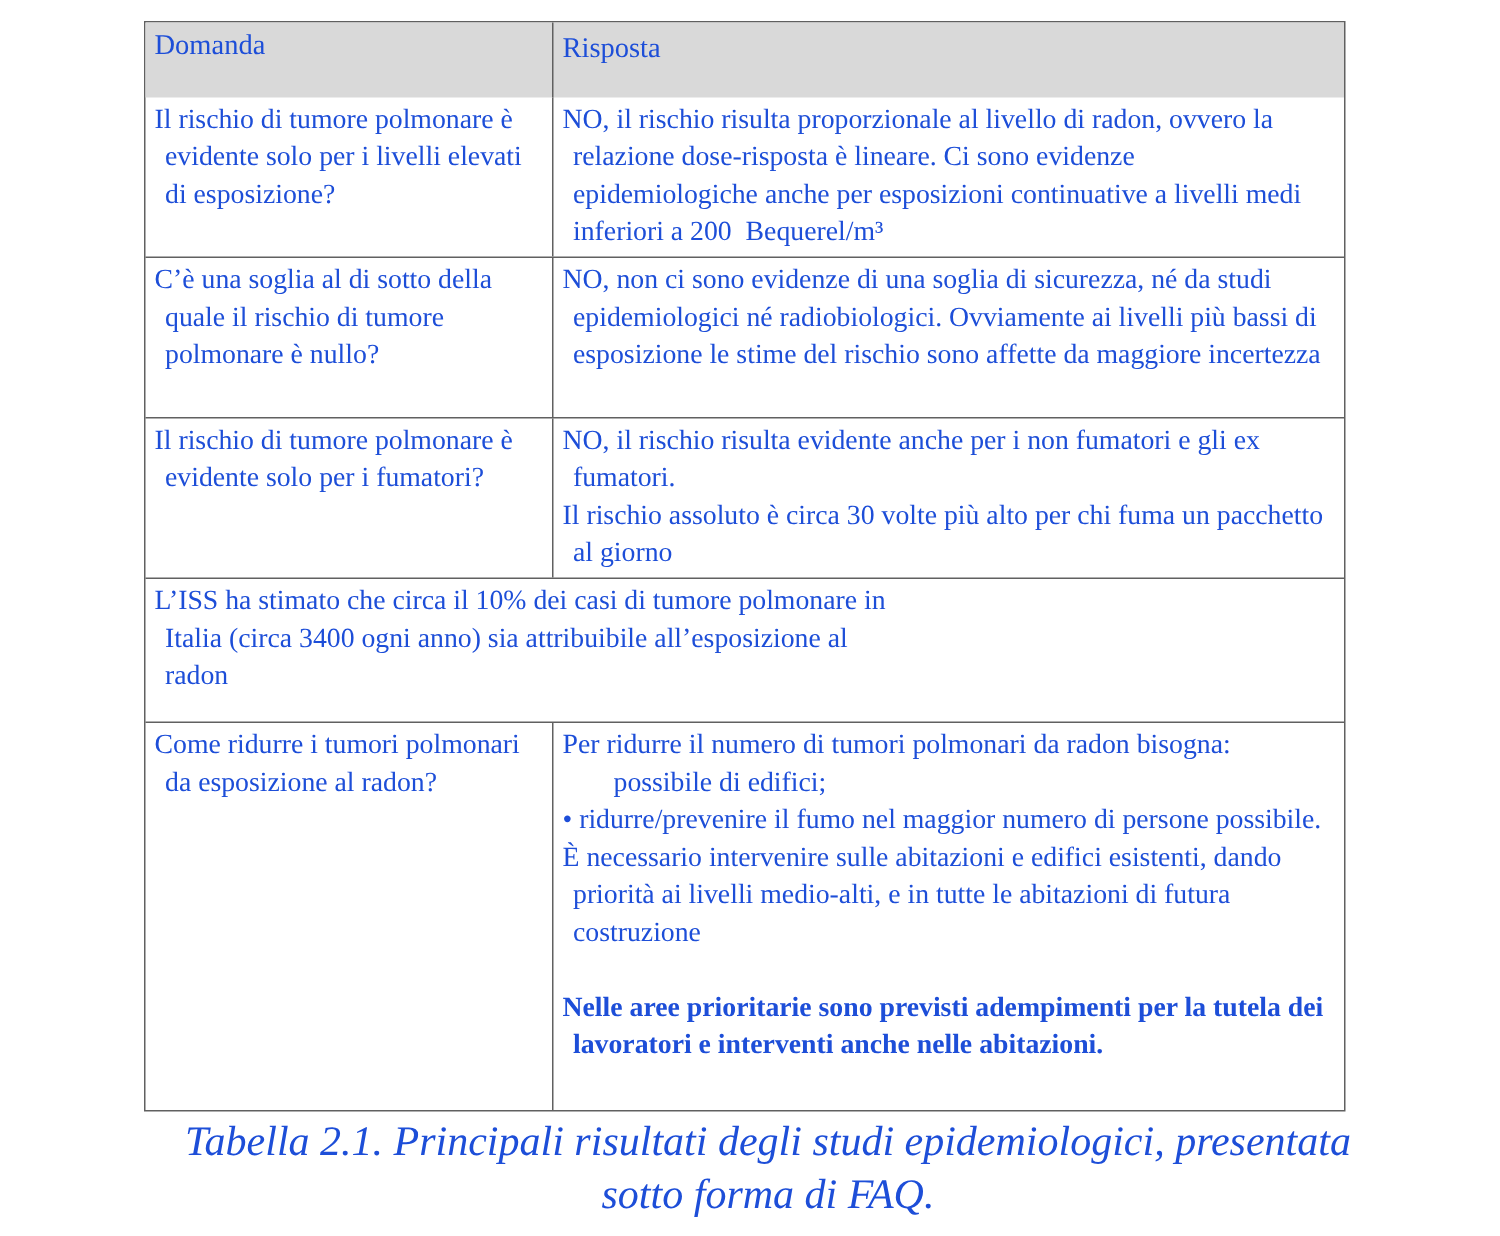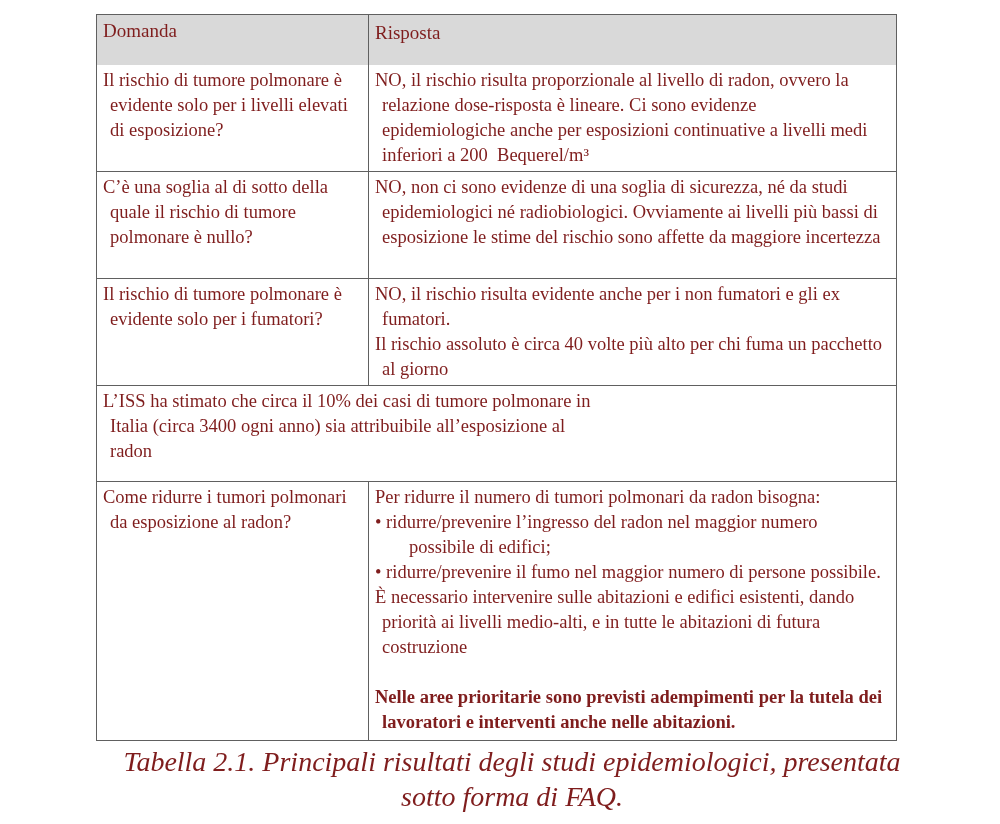--- a/index.html
+++ b/index.html
@@ -2,21 +2,21 @@
 <html style="--header-bg: #d9d9d9; --border-color: #606060;"><head>
 <meta charset="utf-8">
 <style>
   html, body { margin: 0; padding: 0; }
   .page {
     position: relative;
     width: 1000px;
     height: 824px;
     background: #ffffff;
     font-family: "Liberation Serif", "DejaVu Serif", serif;
-    color: #7f1d1d;
+    color: #1d4ed8;
     overflow: hidden;
   }
   .table {
     position: absolute;
     left: 96px;
     top: 14px;
     width: 801px;
     border: 1px solid var(--border-color, #606060);
     box-sizing: border-box;
     background: #ffffff;
@@ -109,39 +109,38 @@
           </div>
         </div>
         <div class="trow" style="min-height: 98px;">
           <div class="cell q">
             <div class="line">Il rischio di tumore polmonare è</div>
             <div class="line ind1">evidente solo per i fumatori?</div>
           </div>
           <div class="cell a">
             <div class="line">NO, il rischio risulta evidente anche per i non fumatori e gli ex</div>
             <div class="line ind1">fumatori.</div>
-            <div class="line">Il rischio assoluto è circa 40 volte più alto per chi fuma un pacchetto</div>
+            <div class="line">Il rischio assoluto è circa 30 volte più alto per chi fuma un pacchetto</div>
             <div class="line ind1">al giorno</div>
           </div>
         </div>
         <div class="trow" style="min-height: 96px;">
           <div class="cell a">
             <div class="line">L’ISS ha stimato che circa il 10% dei casi di tumore polmonare in</div>
             <div class="line ind1">Italia (circa 3400 ogni anno) sia attribuibile all’esposizione al</div>
             <div class="line ind1">radon</div>
           </div>
         </div>
         <div class="trow" style="min-height: 259px;">
           <div class="cell q">
             <div class="line">Come ridurre i tumori polmonari</div>
             <div class="line ind1">da esposizione al radon?</div>
           </div>
           <div class="cell a">
             <div class="line">Per ridurre il numero di tumori polmonari da radon bisogna:</div>
-            <div class="line">• ridurre/prevenire l’ingresso del radon nel maggior numero</div>
             <div class="line ind2">possibile di edifici;</div>
             <div class="line">• ridurre/prevenire il fumo nel maggior numero di persone possibile.</div>
             <div class="line">È necessario intervenire sulle abitazioni e edifici esistenti, dando</div>
             <div class="line ind1">priorità ai livelli medio-alti, e in tutte le abitazioni di futura</div>
             <div class="line ind1">costruzione</div>
             <div class="line">&nbsp;</div>
             <div class="line bold">Nelle aree prioritarie sono previsti adempimenti per la tutela dei</div>
             <div class="line ind1 bold">lavoratori e interventi anche nelle abitazioni.</div>
           </div>
         </div>

